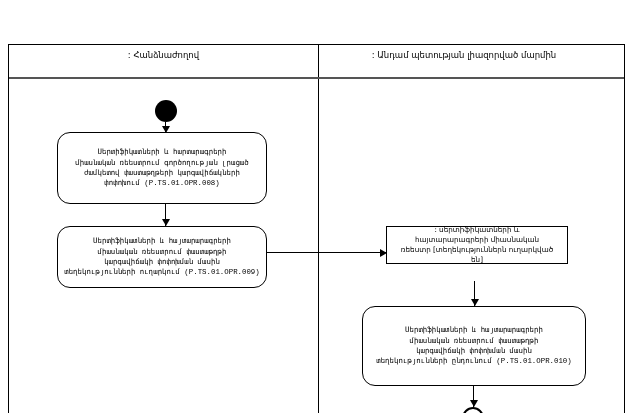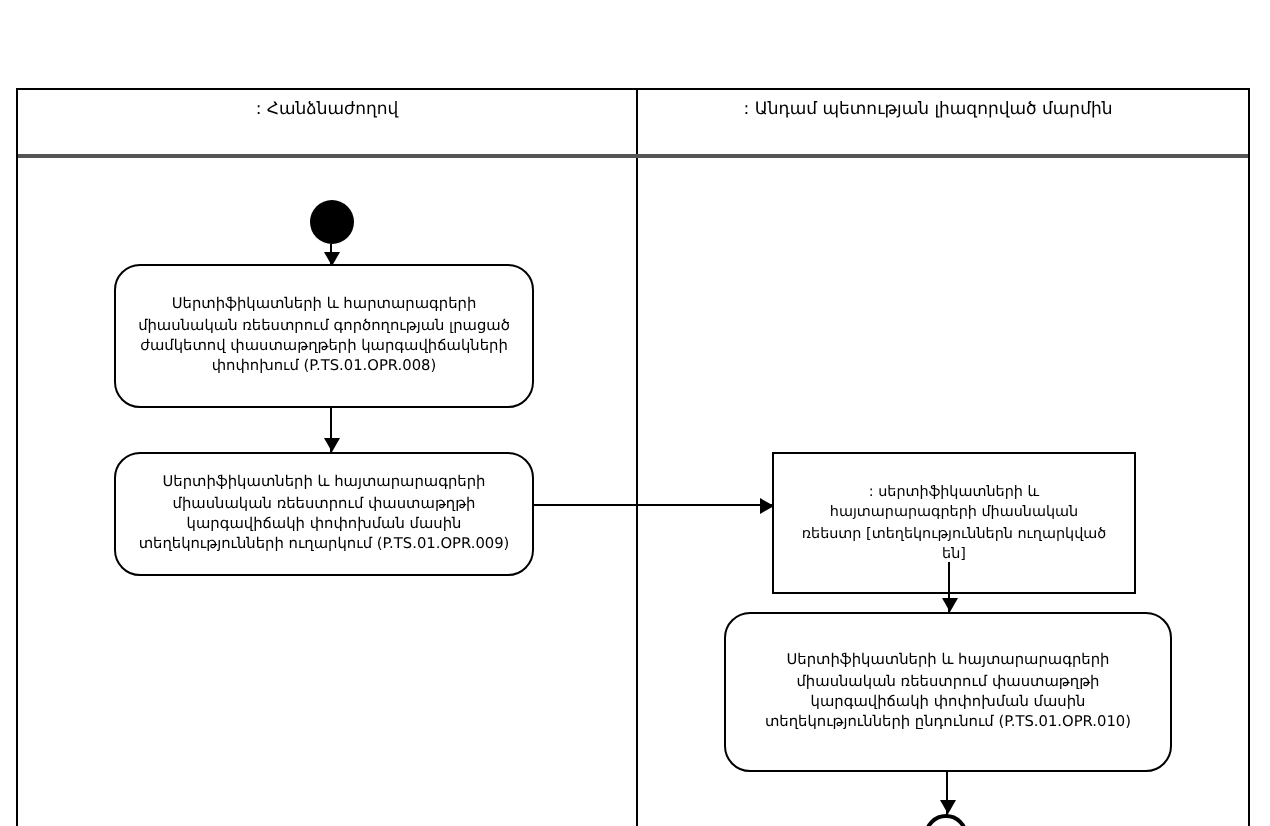--- a/index.html
+++ b/index.html
@@ -100,20 +100,21 @@
   .activity {
     position: absolute;
     border: 1px solid #000000;
     border-radius: 13px;
     background: #ffffff;
     box-sizing: border-box;
     display: flex;
     align-items: center;
     justify-content: center;
     padding: 19px 6px;
+    font-family: Liberation Mono, monospace;
   }
   .activity .txt {
     font-size: 7.4px;
     line-height: 10.4px;
     text-align: center;
     color: #000000;
     white-space: pre-line;
   }
 
   
@@ -132,21 +133,21 @@
     font-size: 7.2px;
     line-height: 10.2px;
     text-align: center;
     color: #000000;
     white-space: pre-line;
   }
 
   
   #act-opr-008 { left: 57px;  top: 96px;  width: 210px; height: 72px; }
   #act-opr-009 { left: 57px;  top: 190px; width: 210px; height: 62px; }
-  #obj-registry { left: 386px; top: 190px; width: 182px; height: 71px; }
+  #obj-registry { left: 386px; top: 190px; width: 182px; height: 38px; }
   #act-opr-010 { left: 362px; top: 270px; width: 224px; height: 80px; }
 
   
   .vline {
     position: absolute;
     width: 1px;
     background: #000000;
   }
   .hline {
     position: absolute;

